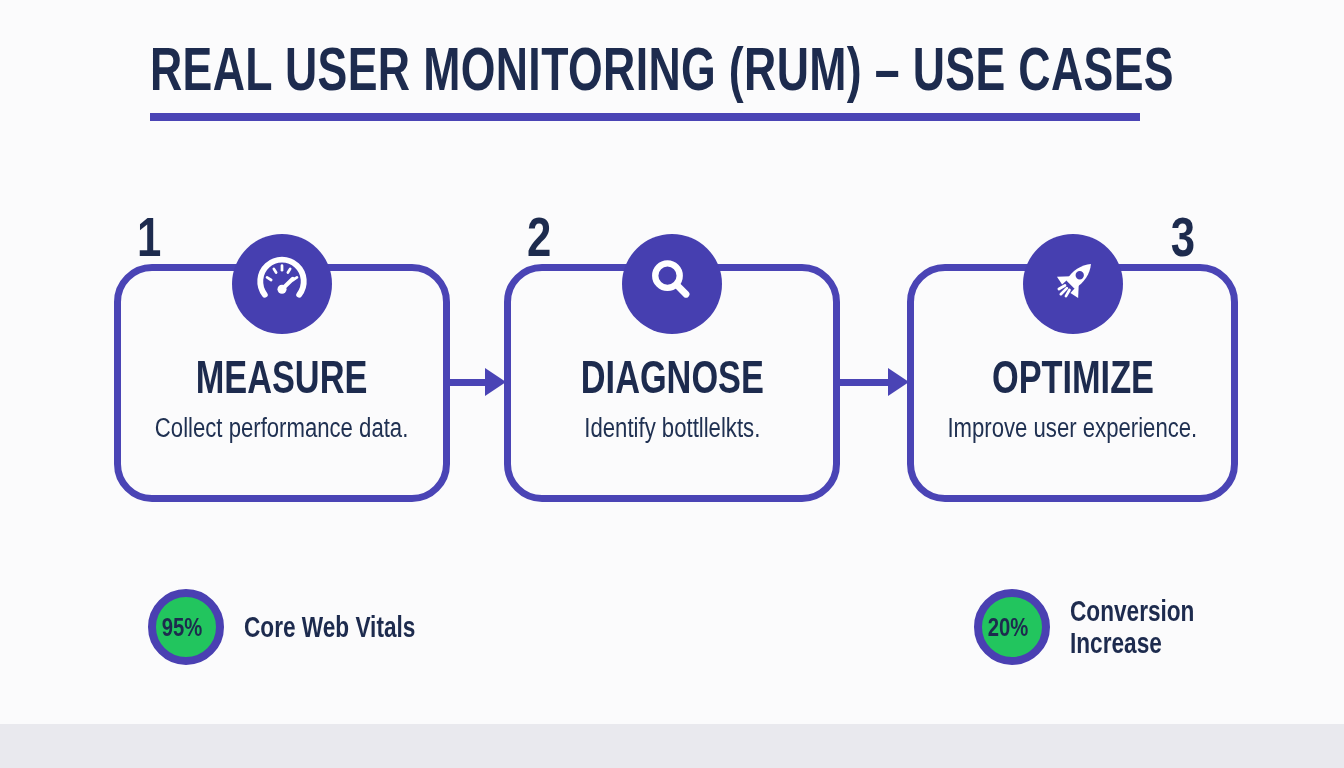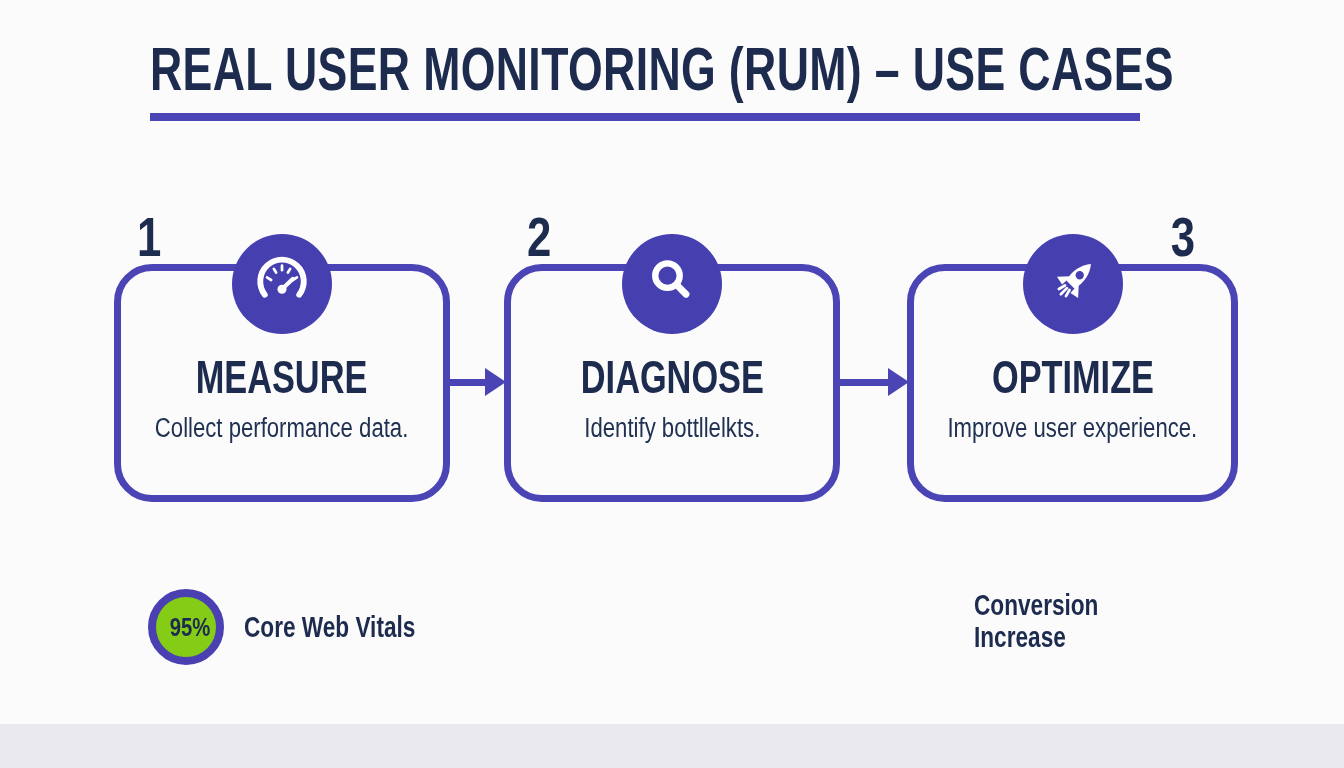--- a/index.html
+++ b/index.html
@@ -128,24 +128,24 @@
   .stat.s1 { left: 148px; }
   .stat.s2 { left: 533px; }
   .stat.s3 { left: 974px; }
 
   .stat-circle {
     width: 76px;
     height: 76px;
     flex: 0 0 76px;
     border: 8px solid #4a40b2;
     border-radius: 50%;
-    background: #84cc16;
-    display: flex;
-    align-items: center;
-    justify-content: flex-end;
+    background: #22c55e;
+    display: flex;
+    align-items: center;
+    justify-content: flex-start;
   }
   .stat-value {
     font-size: 26px;
     font-weight: 700;
     color: #1d2b4e;
     transform: scaleX(0.78);
     white-space: nowrap;
   }
   .stat-label {
     font-size: 29px;
@@ -233,16 +233,19 @@
 
   <div class="stat s1">
     <div class="stat-circle">
       <span class="stat-value">95%</span>
     </div>
     <div class="stat-label">Core Web Vitals</div>
   </div>
 
 
   <div class="stat s3">
+    <div class="stat-circle">
+      <span class="stat-value">20%</span>
+    </div>
     <div class="stat-label wrap">Conversion Increase</div>
   </div>
 
 </div>
 
 </body></html>

